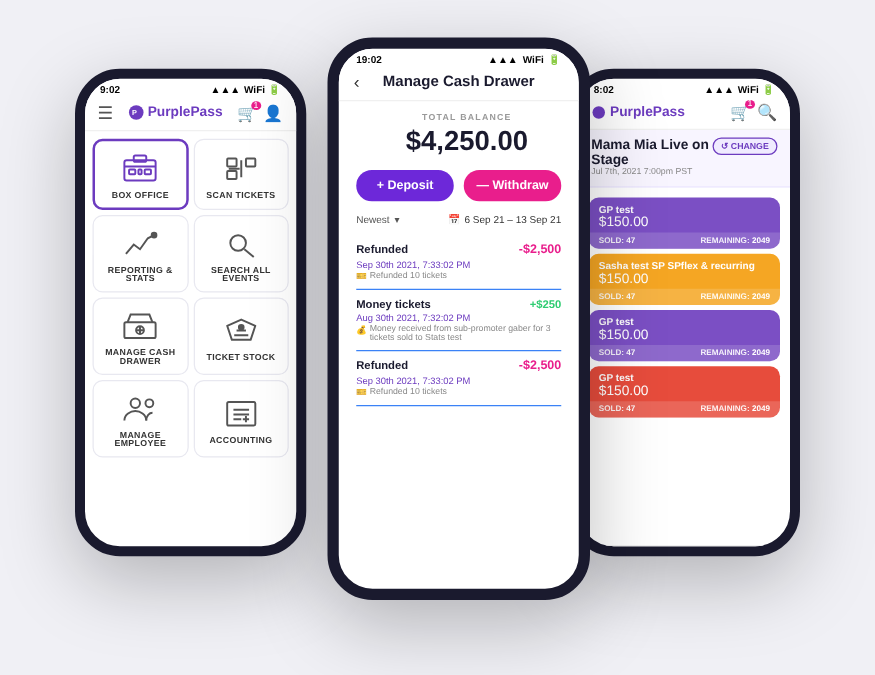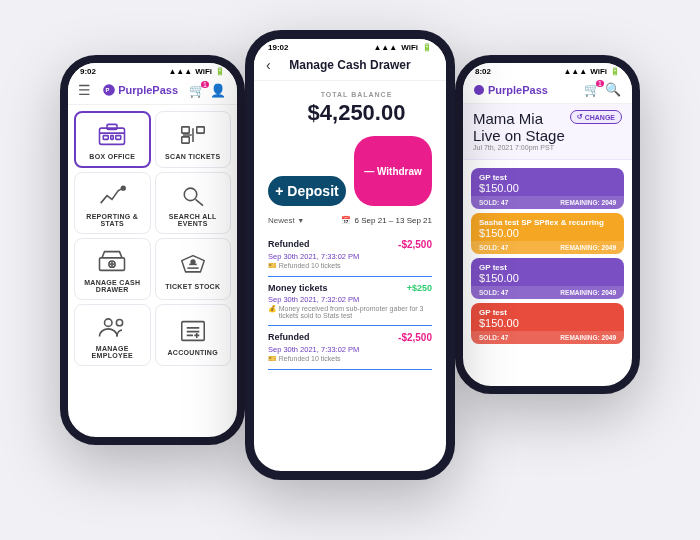--- a/index.html
+++ b/index.html
@@ -119,21 +119,21 @@
       color: #333;
       text-align: center;
       text-transform: uppercase;
       letter-spacing: 0.3px;
     }
 
     
     .phone-middle {
       width: 210px;
       height: 450px;
-      left: 245px;
+      left: 262px;
       top: 30px;
       z-index: 3;
       border: 9px solid #1a1a2e;
     }
 
     .phone-middle .status-bar {
       background: #fff;
       padding: 4px 14px 2px;
       display: flex;
       justify-content: space-between;
@@ -189,33 +189,32 @@
     }
 
     .phone-middle .action-buttons {
       display: flex;
       gap: 8px;
       padding: 0 14px 10px;
     }
 
     .btn-deposit {
       flex: 1;
-      background: #0c4a6e;
+      background: #6d28d9;
       color: #fff;
       border: none;
       border-radius: 20px;
       padding: 7px 0;
-      font-size: 14px;
+      font-size: 10px;
       font-weight: 700;
       cursor: pointer;
       display: flex;
       align-items: center;
       justify-content: center;
       gap: 3px;
-      margin-top: 40px;
     }
 
     .btn-withdraw {
       flex: 1;
       background: #e91e8c;
       color: #fff;
       border: none;
       border-radius: 20px;
       padding: 7px 0;
       font-size: 10px;
@@ -323,21 +322,21 @@
       font-size: 7px;
       color: #888;
       display: flex;
       align-items: flex-start;
       gap: 2px;
     }
 
     
     .phone-right {
       width: 185px;
-      height: 339px;
+      height: 390px;
       right: 60px;
       top: 55px;
       z-index: 2;
       border: 8px solid #1a1a2e;
     }
 
     .phone-right .status-bar {
       background: #fff;
       padding: 4px 12px 2px;
       display: flex;
@@ -363,22 +362,22 @@
       color: #6c3bbf;
     }
 
     .phone-right .event-banner {
       background: #f8f5ff;
       padding: 6px 10px;
       border-bottom: 1px solid #ece6ff;
     }
 
     .event-title {
-      font-size: 15px;
-      font-weight: 400;
+      font-size: 11px;
+      font-weight: 700;
       color: #1a1a2e;
     }
 
     .event-date {
       font-size: 7px;
       color: #888;
       margin-bottom: 2px;
     }
 
     .change-btn {
@@ -664,21 +663,21 @@
           <span>🎫</span>
           <span>Refunded 10 tickets</span>
         </div>
       </div>
 
       <div class="transaction-item">
         <div class="transaction-header">
           <span class="transaction-name">Money tickets</span>
           <span class="transaction-amount positive">+$250</span>
         </div>
-        <div class="transaction-date">Sep 30th 2021, 7:32:02 PM</div>
+        <div class="transaction-date">Aug 30th 2021, 7:32:02 PM</div>
         <div class="transaction-desc">
           <span>💰</span>
           <span>Money received from sub-promoter gaber for 3 tickets sold to Stats test</span>
         </div>
       </div>
 
       <div class="transaction-item">
         <div class="transaction-header">
           <span class="transaction-name">Refunded</span>
           <span class="transaction-amount negative">-$2,500</span>

